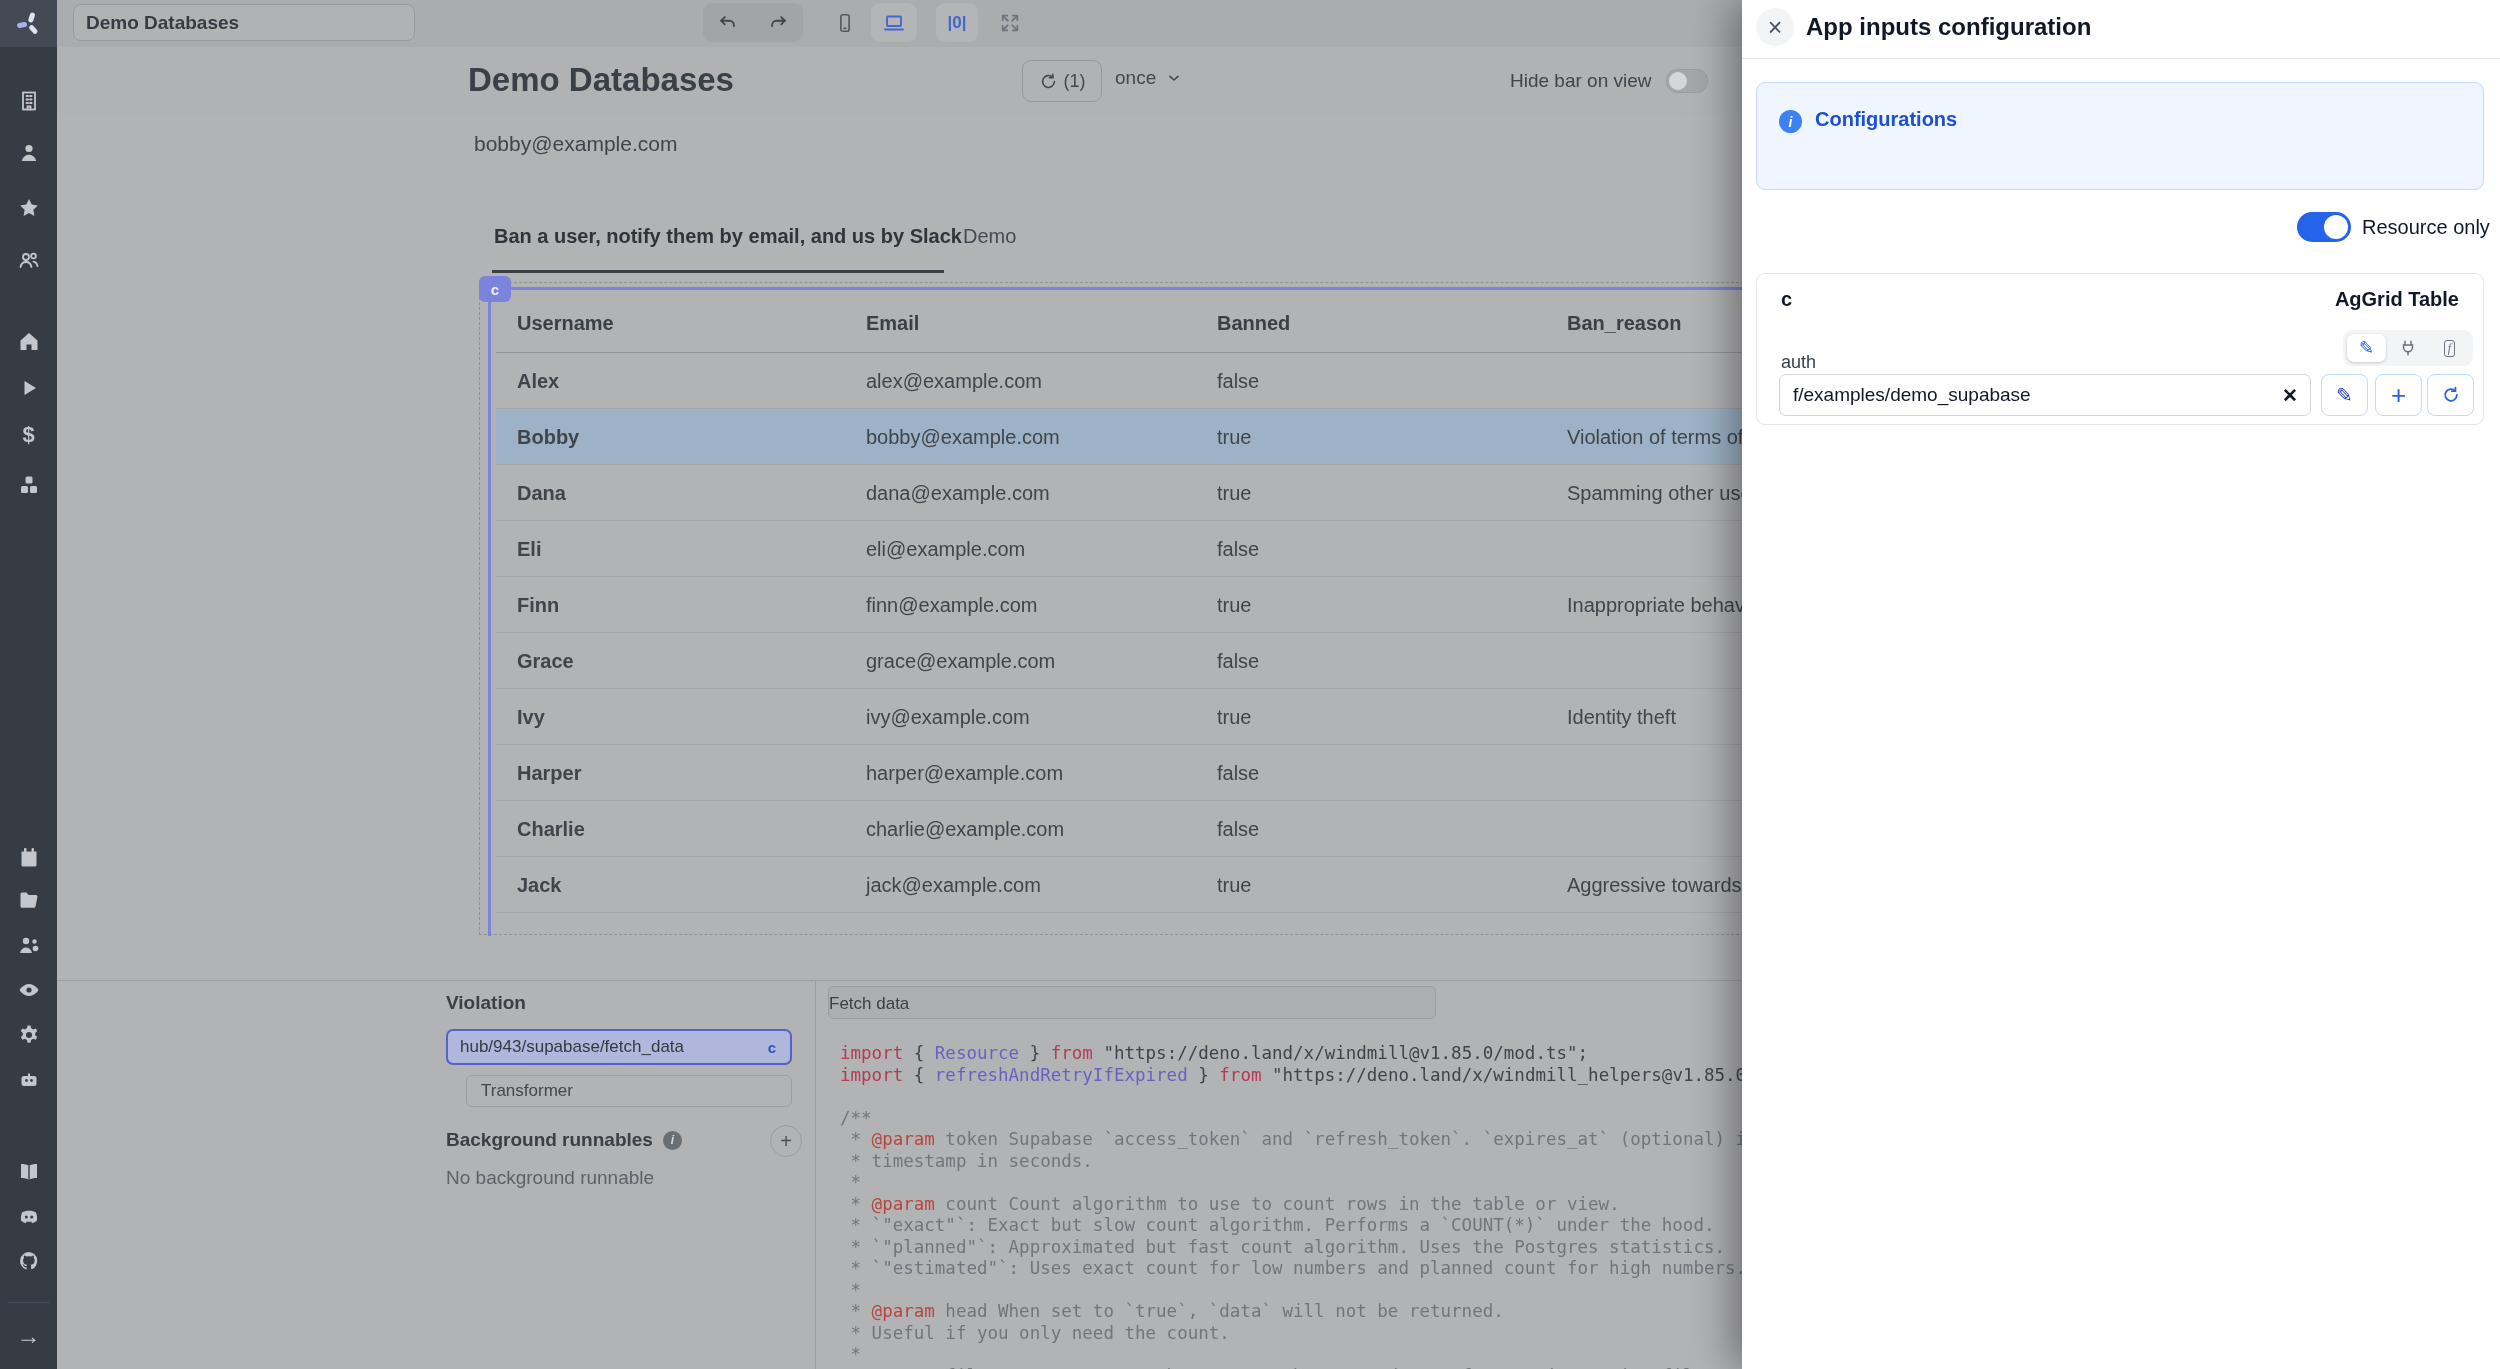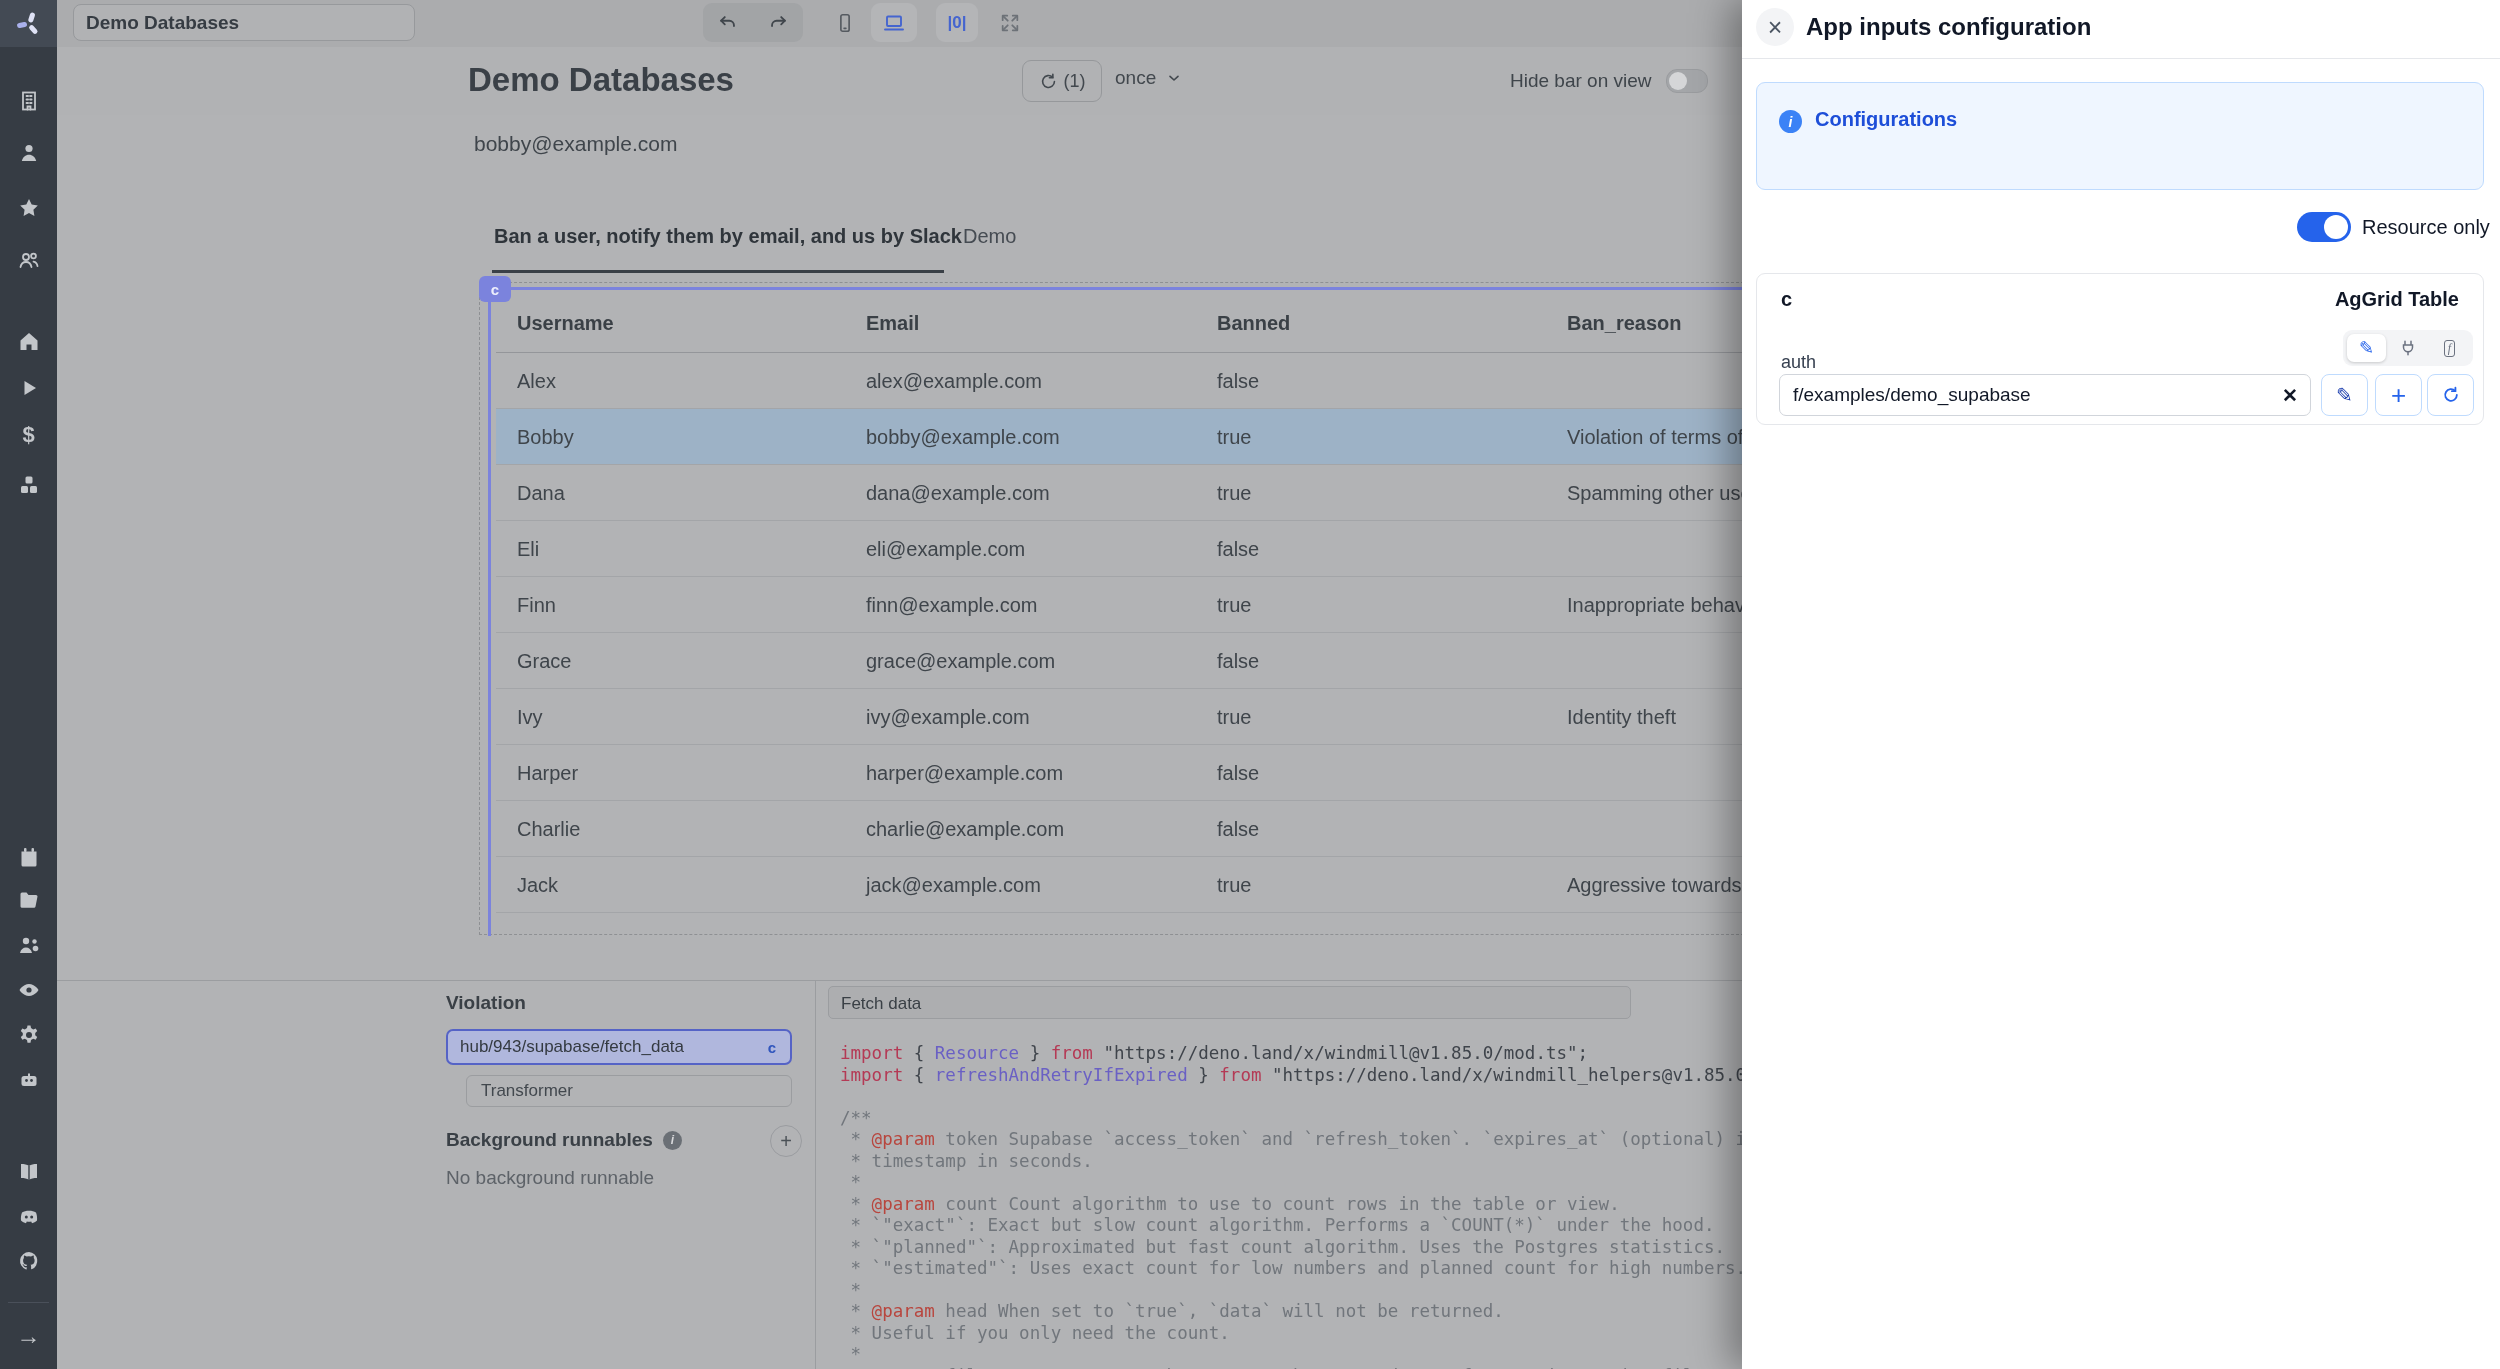--- a/index.html
+++ b/index.html
@@ -60,35 +60,35 @@
   #tab-underline{position:absolute;left:435px;top:155px;width:452px;height:3px;background:#3a4047;}
   #sel-dashed{position:absolute;left:422px;top:167px;width:1263px;height:651px;border:1px dashed #8e9093;}
   #sel-purple{position:absolute;left:431px;top:172px;width:1254px;height:646px;border-left:3px solid #7b83dd;border-top:3px solid #7b83dd;}
   #sel-badge{position:absolute;left:422px;top:161px;width:32px;height:26px;background:#7b83dd;border-radius:6px;color:#eceefc;font-size:15px;font-weight:700;display:flex;align-items:center;justify-content:center;z-index:2;}
   #grid{position:absolute;left:439px;top:179px;width:1246px;overflow:hidden;}
   #grid-head{position:relative;height:58px;border-bottom:1px solid #94969a;}
   #grid-head span{position:absolute;top:50%;transform:translateY(-50%);font-weight:700;font-size:20px;color:#3a4046;white-space:nowrap;}
   .trow{position:relative;height:55px;border-bottom:1px solid #a3a5a8;cursor:pointer;}
   .trow span{position:absolute;top:50%;transform:translateY(-50%);font-size:20px;color:#3f454b;white-space:nowrap;}
   .trow.sel{background:#9db2c6;}
-  .c1{left:21px;} .c2{left:370px;} .c3{left:721px;} .c4{left:1071px;}
+  .c1{left:21px;font-weight:bold;} .c2{left:370px;} .c3{left:721px;} .c4{left:1071px;}
   
   #bottom{position:absolute;left:57px;top:980px;width:1685px;height:389px;background:#b2b3b5;border-top:1px solid #9b9da0;overflow:hidden;z-index:1;}
   #runnables-title{position:absolute;left:389px;top:11px;font-size:19px;font-weight:600;color:#3a4046;}
   #run-sel{position:absolute;left:389px;top:48px;width:346px;height:36px;border:2px solid #5563c6;background:#b0b7dd;border-radius:7px;display:flex;align-items:center;cursor:pointer;box-sizing:border-box;}
   #run-sel .lbl{margin-left:12px;font-size:17px;color:#343a41;}
   #run-sel .cb{position:absolute;right:14px;color:#3156bd;font-size:15px;font-weight:700;}
   #run-tr{position:absolute;left:409px;top:94px;width:326px;height:32px;border:1px solid #9b9da0;border-radius:6px;display:flex;align-items:center;cursor:pointer;box-sizing:border-box;}
   #run-tr .lbl{margin-left:14px;font-size:17px;color:#42484e;text-align:right;}
   #bgrun-title{position:absolute;left:389px;top:148px;display:flex;align-items:center;gap:10px;font-size:19px;font-weight:700;color:#3a4046;}
   .info-dot{width:19px;height:19px;border-radius:50%;background:#6a6f75;color:#d8d9db;font-size:12px;font-weight:700;display:flex;align-items:center;justify-content:center;font-style:italic;}
   #bgrun-plus{position:absolute;left:713px;top:144px;width:30px;height:30px;border:1px solid #9a9ca0;border-radius:50%;color:#4a5056;font-size:20px;display:flex;align-items:center;justify-content:center;cursor:pointer;}
   #bgrun-empty{position:absolute;left:389px;top:186px;font-size:19px;color:#5d6268;}
   #code-col{position:absolute;left:758px;top:0;width:927px;height:389px;border-left:1px solid #9b9da0;}
-  #fetch-bar{position:absolute;left:12px;top:5px;width:803px;height:33px;background:#adaeb0;border:1px solid #9b9da0;border-radius:5px;line-height:33px;padding-left:12px;font-size:17px;color:#3a4046;box-sizing:border-box;cursor:text;}
+  #fetch-bar{position:absolute;left:12px;top:5px;width:608px;height:33px;background:#adaeb0;border:1px solid #9b9da0;border-radius:5px;line-height:33px;padding-left:0;font-size:17px;color:#3a4046;box-sizing:border-box;cursor:text;}
   #code{position:absolute;left:24px;top:62px;font-family:"DejaVu Sans Mono",monospace;font-size:17.5px;white-space:pre;cursor:text;}
   .codeline{height:21.5px;line-height:21.5px;}
   .kw{color:#b43a55;} .id{color:#6a60c4;} .st{color:#3f444b;} .cm{color:#71767c;} .at{color:#b8463e;} .pl{color:#3f444b;}
   
   #drawer{position:absolute;left:1742px;top:0;width:758px;height:1369px;background:#ffffff;box-shadow:-12px 0 36px rgba(0,0,0,0.35);z-index:10;}
   #drawer-close{position:absolute;left:14px;top:8px;width:38px;height:38px;border-radius:50%;background:#f3f4f6;color:#4b5563;font-size:25px;display:flex;align-items:center;justify-content:center;cursor:pointer;}
   #drawer-title{position:absolute;left:64px;top:13px;font-size:24px;font-weight:600;color:#111827;}
   #drawer-div{position:absolute;left:0;top:58px;width:758px;height:1px;background:#e5e7eb;}
   #infobox{position:absolute;left:14px;top:82px;width:728px;height:108px;background:#eff6ff;border:1px solid #bfdbfe;border-radius:9px;box-sizing:border-box;}
   #infobox .ic{position:absolute;left:22px;top:27px;width:23px;height:23px;border-radius:50%;background:#3b82f6;color:#fff;font-size:14px;font-weight:700;display:flex;align-items:center;justify-content:center;font-style:italic;}

